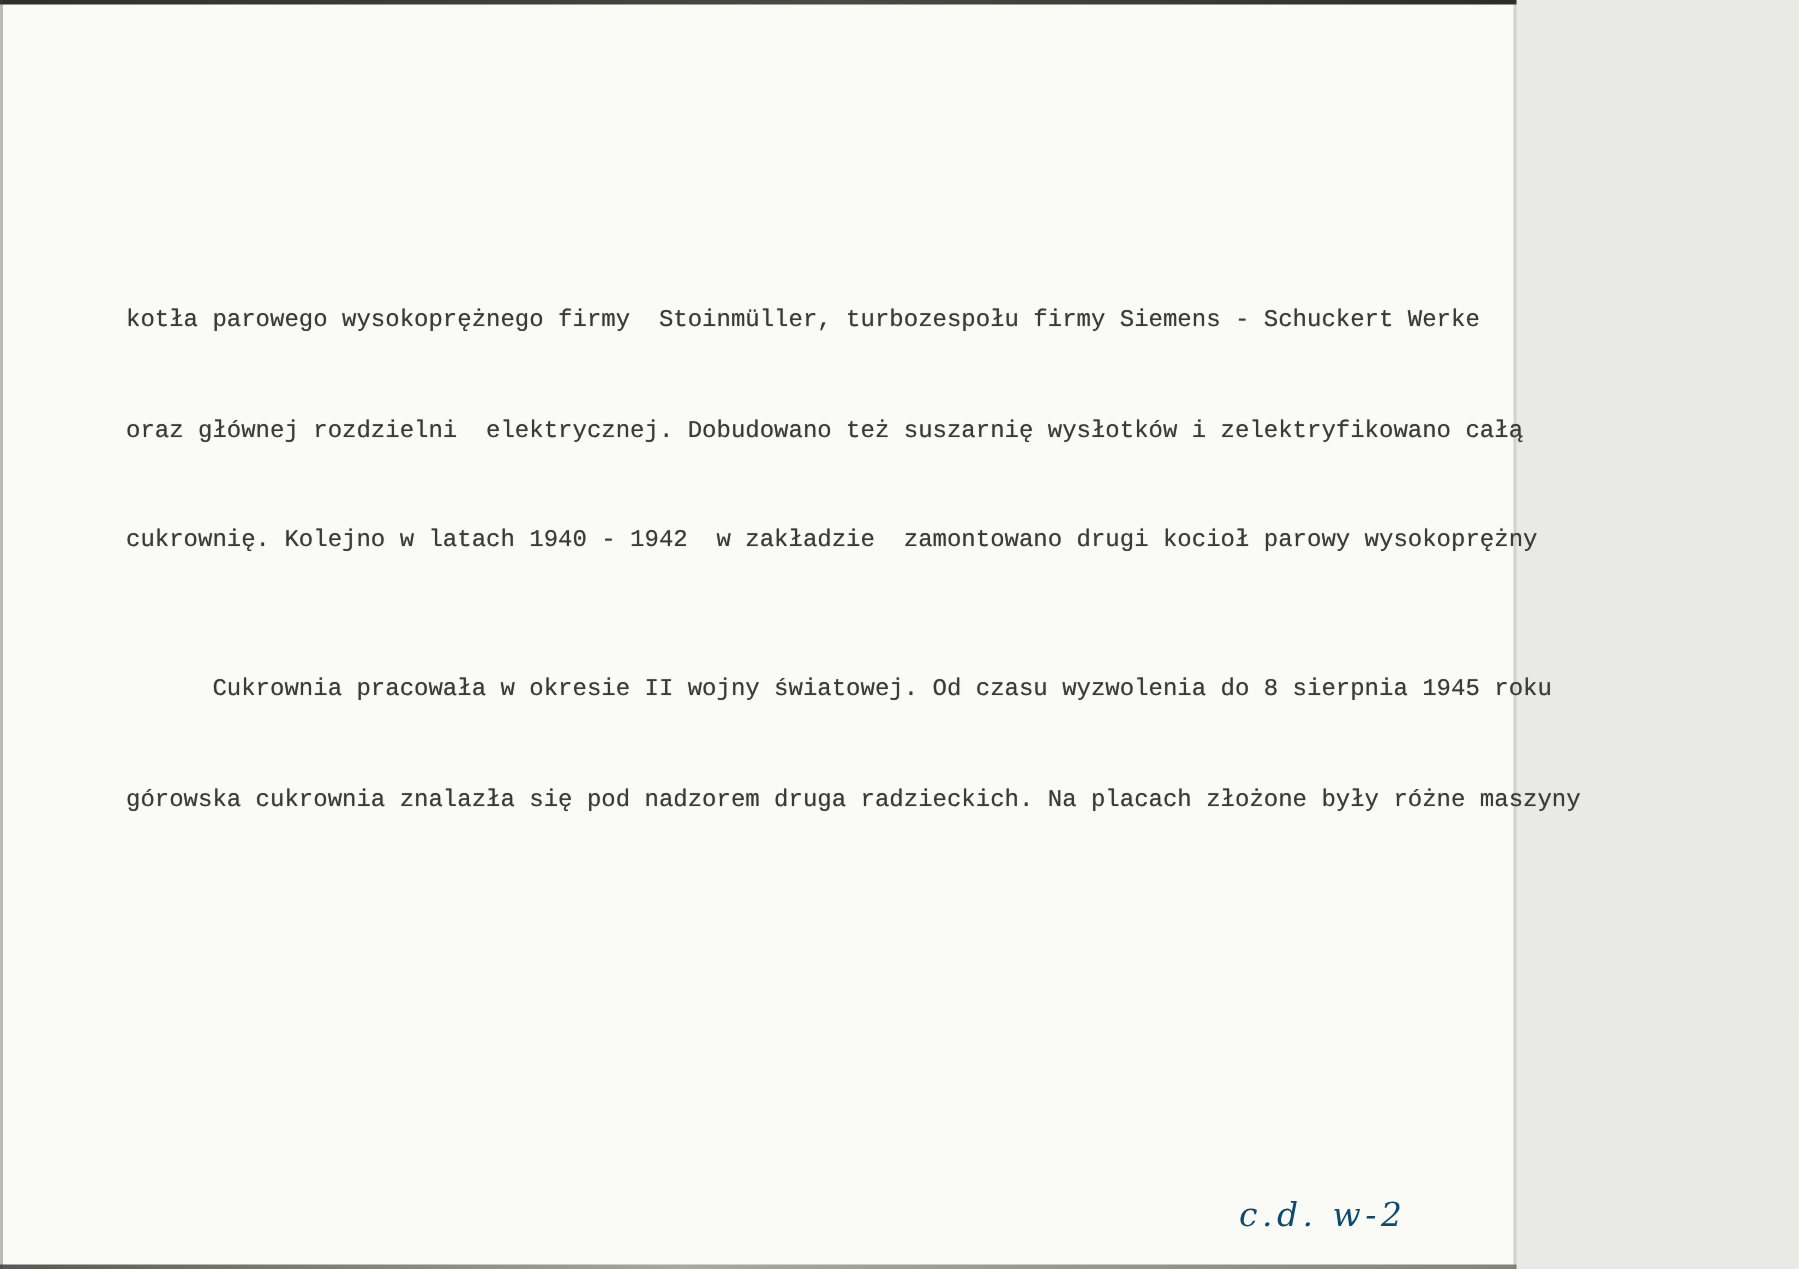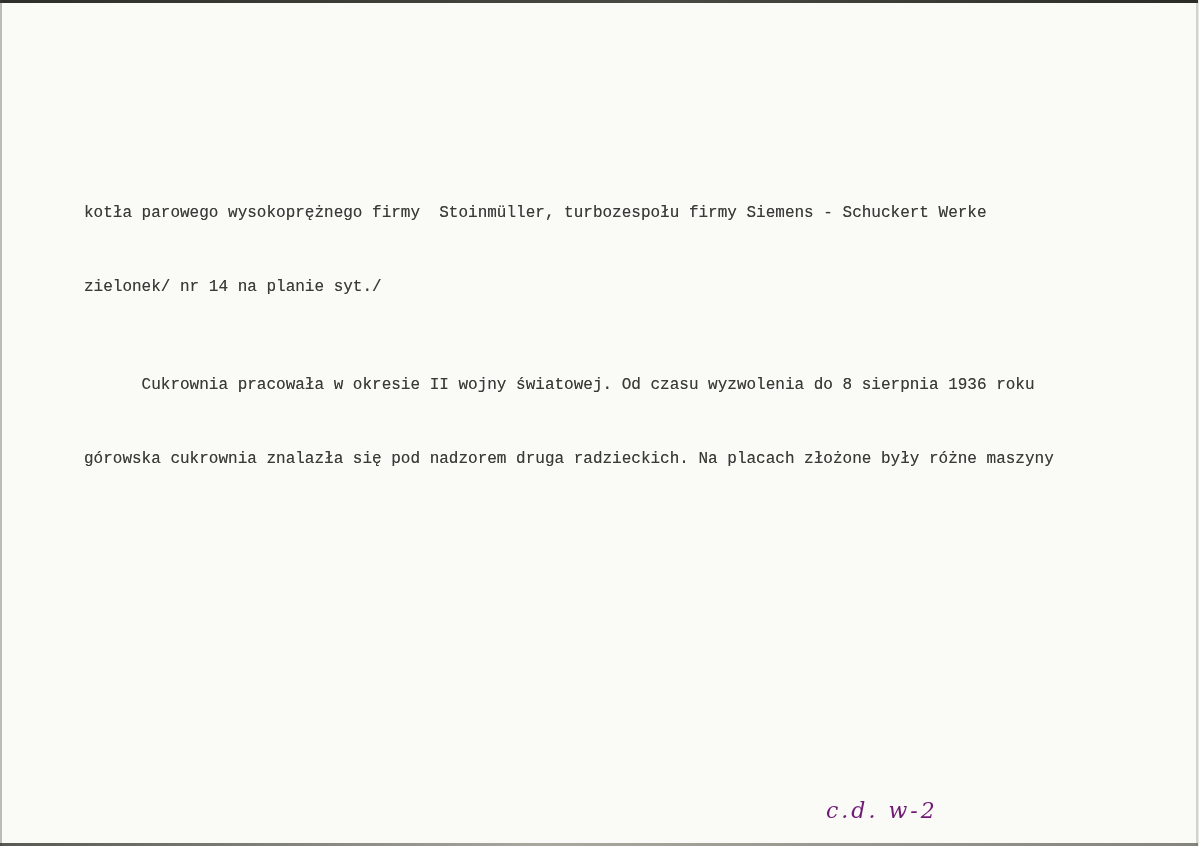--- a/index.html
+++ b/index.html
@@ -6,21 +6,21 @@
     margin: 0;
     padding: 0;
     width: 1199px;
     height: 846px;
     background: #e9e9e5;
     overflow: hidden;
   }
   .paper {
     position: absolute;
     left: 0; top: 0;
-    width: 1198px;
+    width: 1011px;
     height: 846px;
     background: #fafaf7;
   }
   .edge-top {
     position: absolute;
     top: 0; left: 0; right: 0;
     height: 3px;
     background: linear-gradient(90deg, #2e2e2a, #4a4a44 55%, #2b2b27);
   }
   .edge-bottom {
@@ -58,38 +58,39 @@
     height: 24.6px;
   }
   .handwritten-note {
     position: absolute;
     left: 826px;
     top: 798px;
     font-family: "DejaVu Serif", serif;
     font-style: italic;
     font-size: 22px;
     letter-spacing: 3px;
-    color: #701a75;
+    color: #0c4a6e;
   }
 </style>
 </head>
 <body>
 
 <div class="paper">
   <div class="edge-top"></div>
   <div class="edge-left"></div>
   <div class="edge-right"></div>
   <div class="edge-bottom"></div>
 
   <div class="typewritten">
     
     <div class="line">kotła parowego wysokoprężnego firmy  Stoinmüller, turbozespołu firmy Siemens - Schuckert Werke</div>
-    <div class="line">zielonek/ nr 14 na planie syt./</div>
+    <div class="line">oraz głównej rozdzielni  elektrycznej. Dobudowano też suszarnię wysłotków i zelektryfikowano całą</div>
+    <div class="line">cukrownię. Kolejno w latach 1940 - 1942  w zakładzie  zamontowano drugi kocioł parowy wysokoprężny</div>
     
-    <div class="line">      Cukrownia pracowała w okresie II wojny światowej. Od czasu wyzwolenia do 8 sierpnia 1936 roku</div>
+    <div class="line">      Cukrownia pracowała w okresie II wojny światowej. Od czasu wyzwolenia do 8 sierpnia 1945 roku</div>
     <div class="line">górowska cukrownia znalazła się pod nadzorem druga radzieckich. Na placach złożone były różne maszyny</div>
     
     
     
     
     
     
     
     
     

